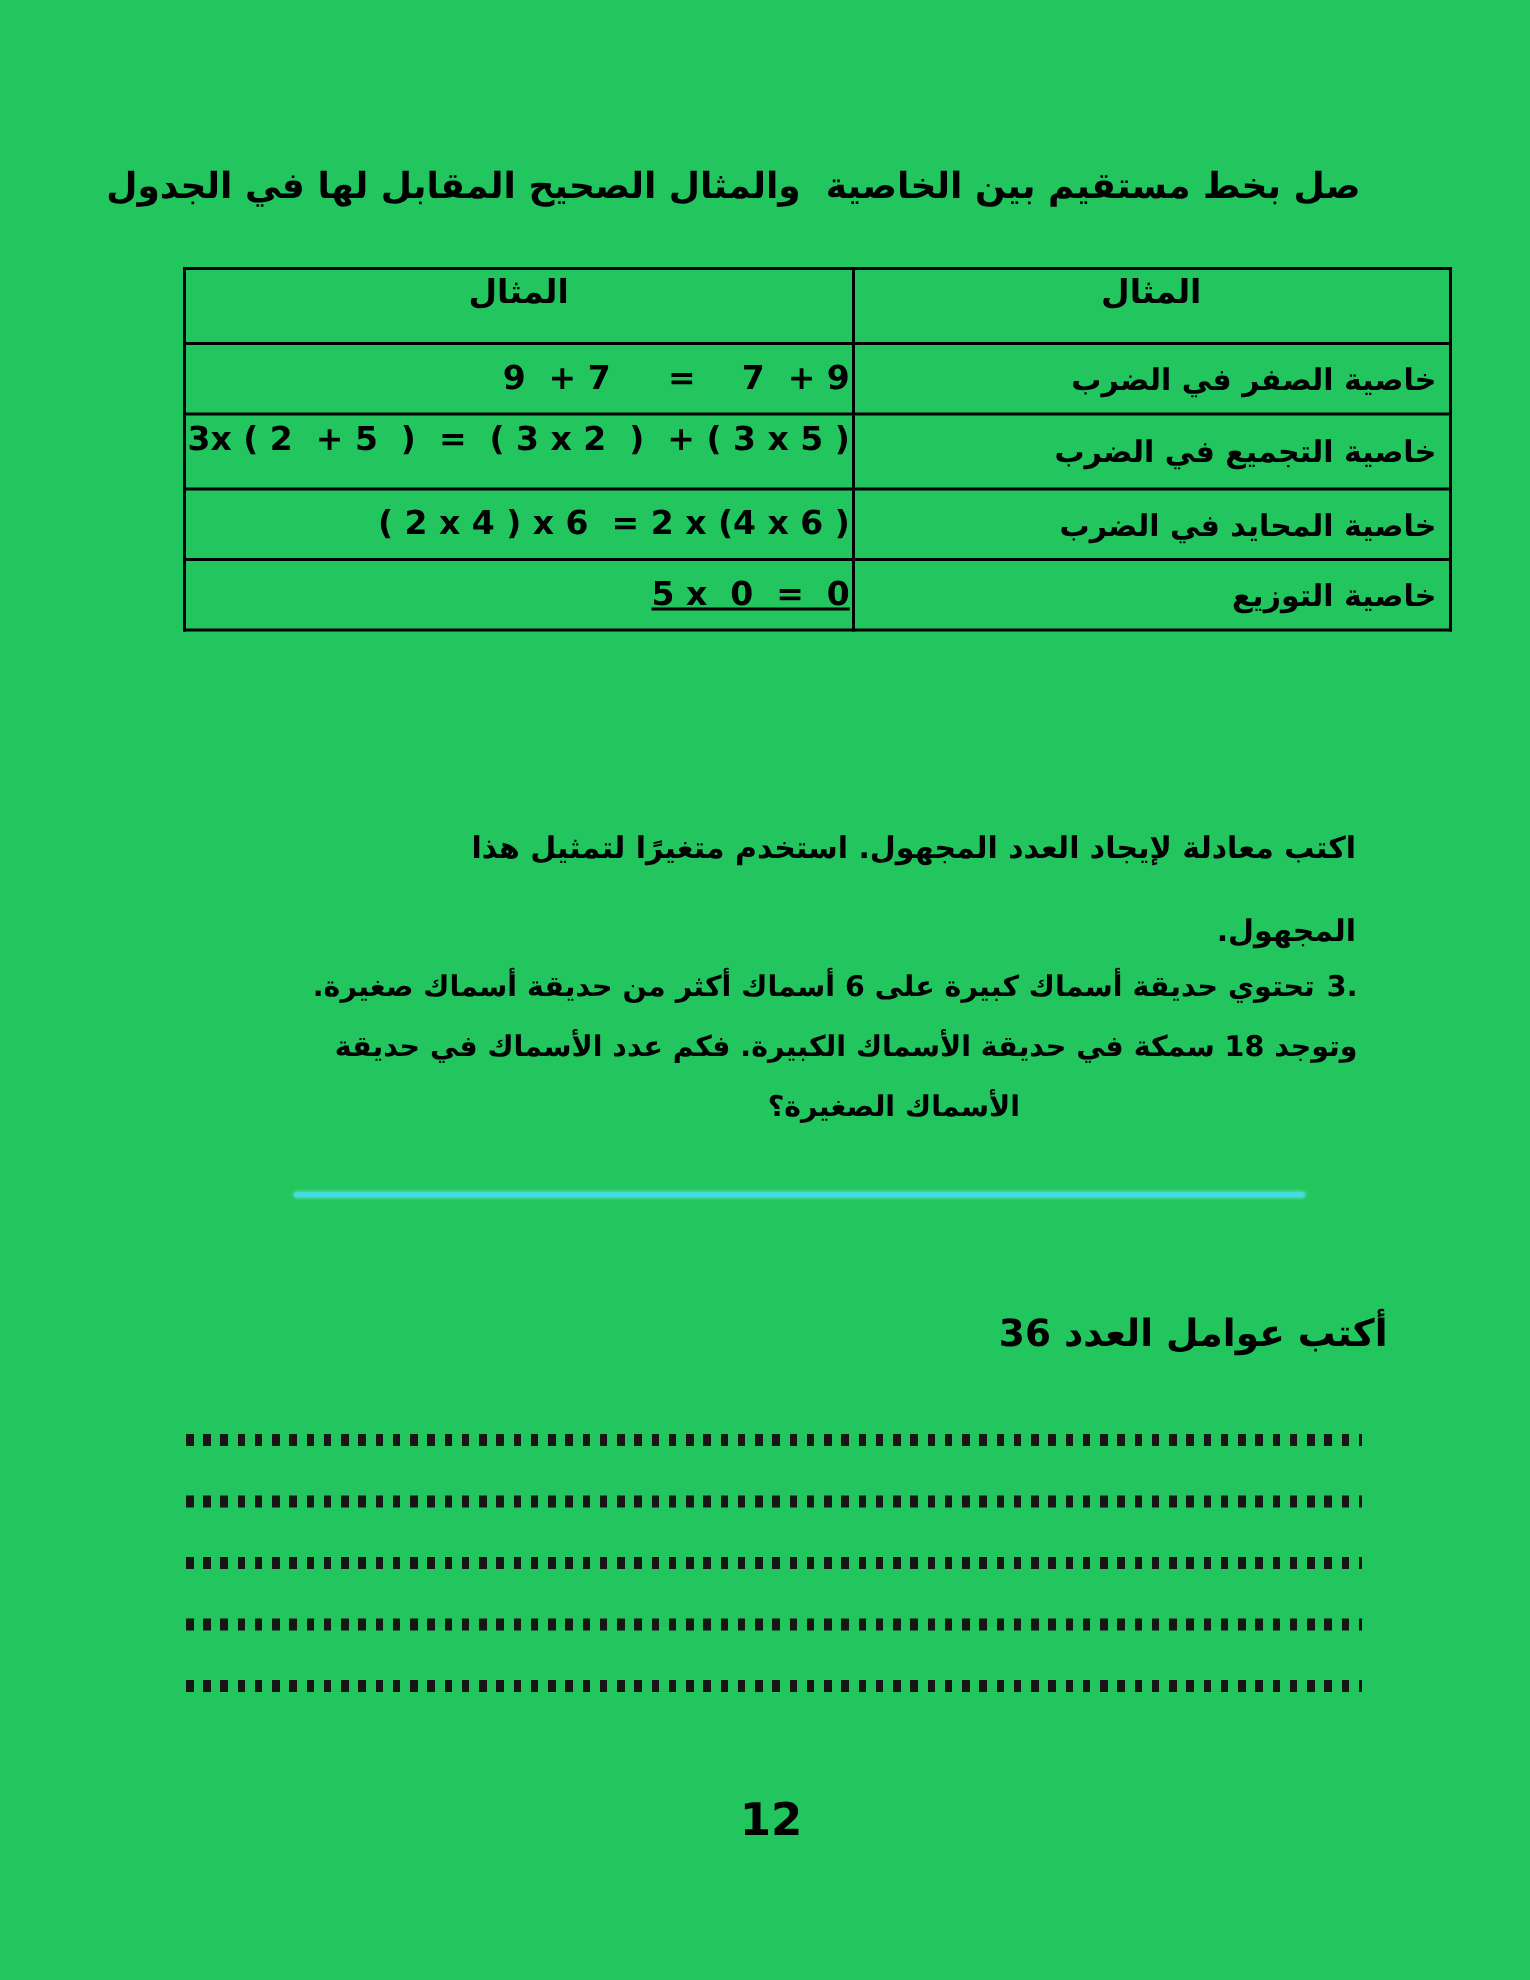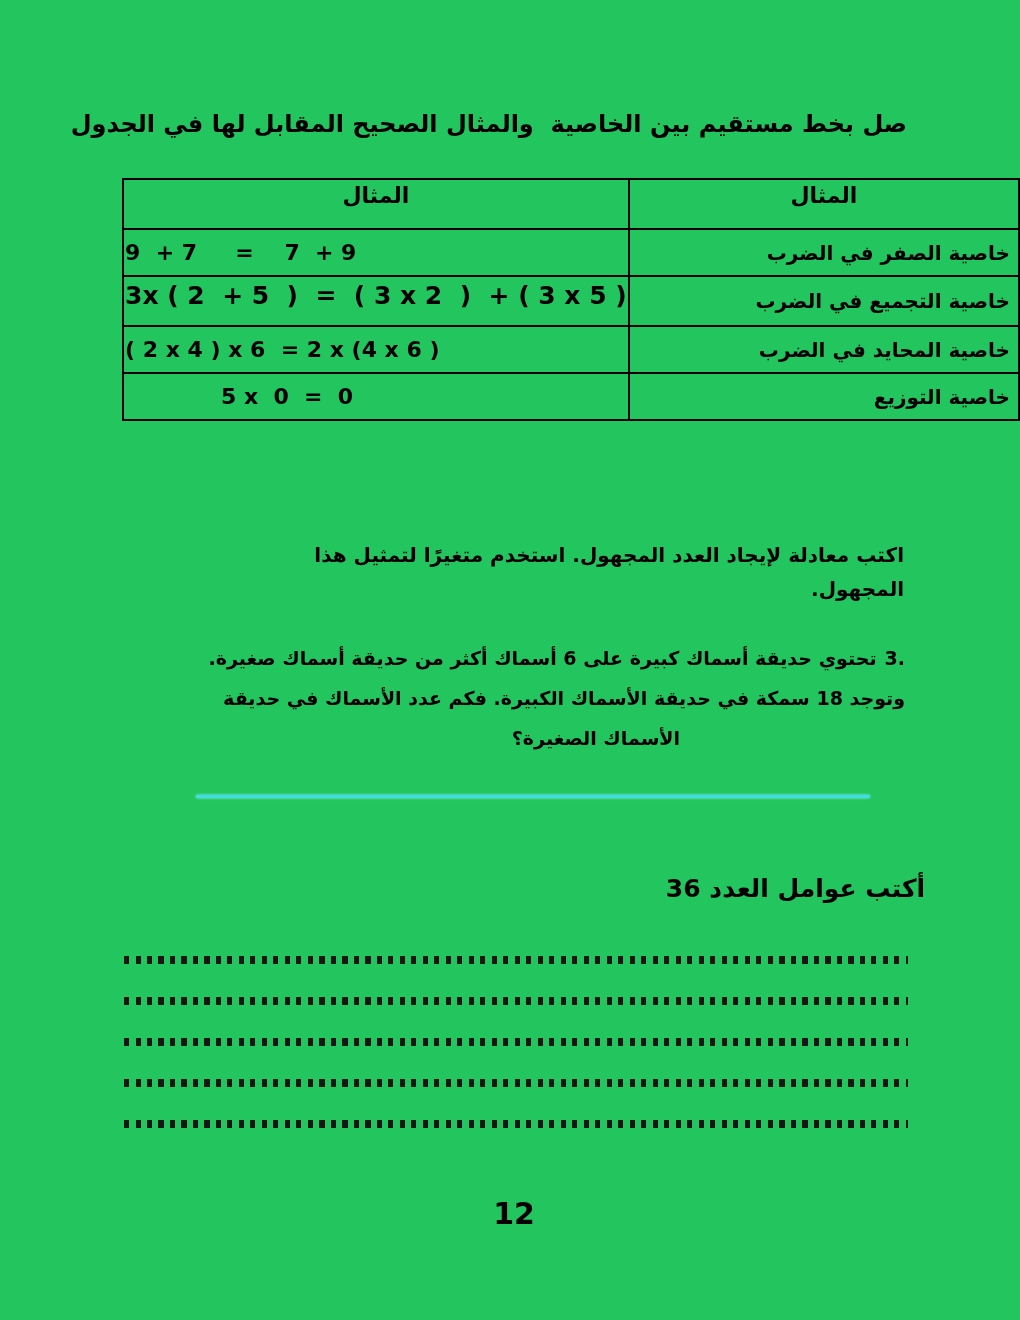--- a/index.html
+++ b/index.html
@@ -20,35 +20,35 @@
     border-collapse:collapse; table-layout:fixed; direction:ltr;
   }
   .props-table th, .props-table td { border:2px solid #000; overflow:hidden; }
   .col-example { width:419px; }
   .col-property { width:398px; }
   .props-table th {
     height:44px; vertical-align:top; padding-top:3px;
     font-size:22px; font-weight:bold; text-align:center; direction:rtl;
   }
   .example-cell {
-    height:43px; text-align:left; vertical-align:middle;
+    height:43px; text-align:right; vertical-align:middle;
     font-size:22px; font-weight:bold; white-space:pre; direction:ltr;
   }
-  .example-cell.small { font-size:25px; vertical-align:top; padding-top:4px; }
-  .example-cell.shift-right { padding-left:97px; }
+  .example-cell.small { font-size:22px; vertical-align:top; padding-top:4px; }
+  .example-cell.shift-right { padding-left:97px;text-decoration:underline; }
   .property-cell {
     height:43px; text-align:right; vertical-align:middle; direction:rtl;
     font-size:20px; font-weight:bold; padding-right:8px; white-space:pre;margin-left:12px;
   }
 
   
   .instruction {
     position:absolute; top:538px; right:116px; width:620px;
     direction:rtl; text-align:right; font-size:20px; font-weight:900;
-    line-height:34px; white-space:pre-line;
+    line-height:55px; white-space:pre-line;
   }
 
   
   .problem { position:absolute; top:638px; right:115px; width:760px;
     direction:rtl; font-weight:900; font-size:19px; }
   .problem-line { line-height:40px; text-align:right; white-space:nowrap; }
   .problem-number { display:inline-block; direction:ltr; margin-left:8px; }
   .problem-line.indented { padding-right:225px; white-space:normal; }
 
   

